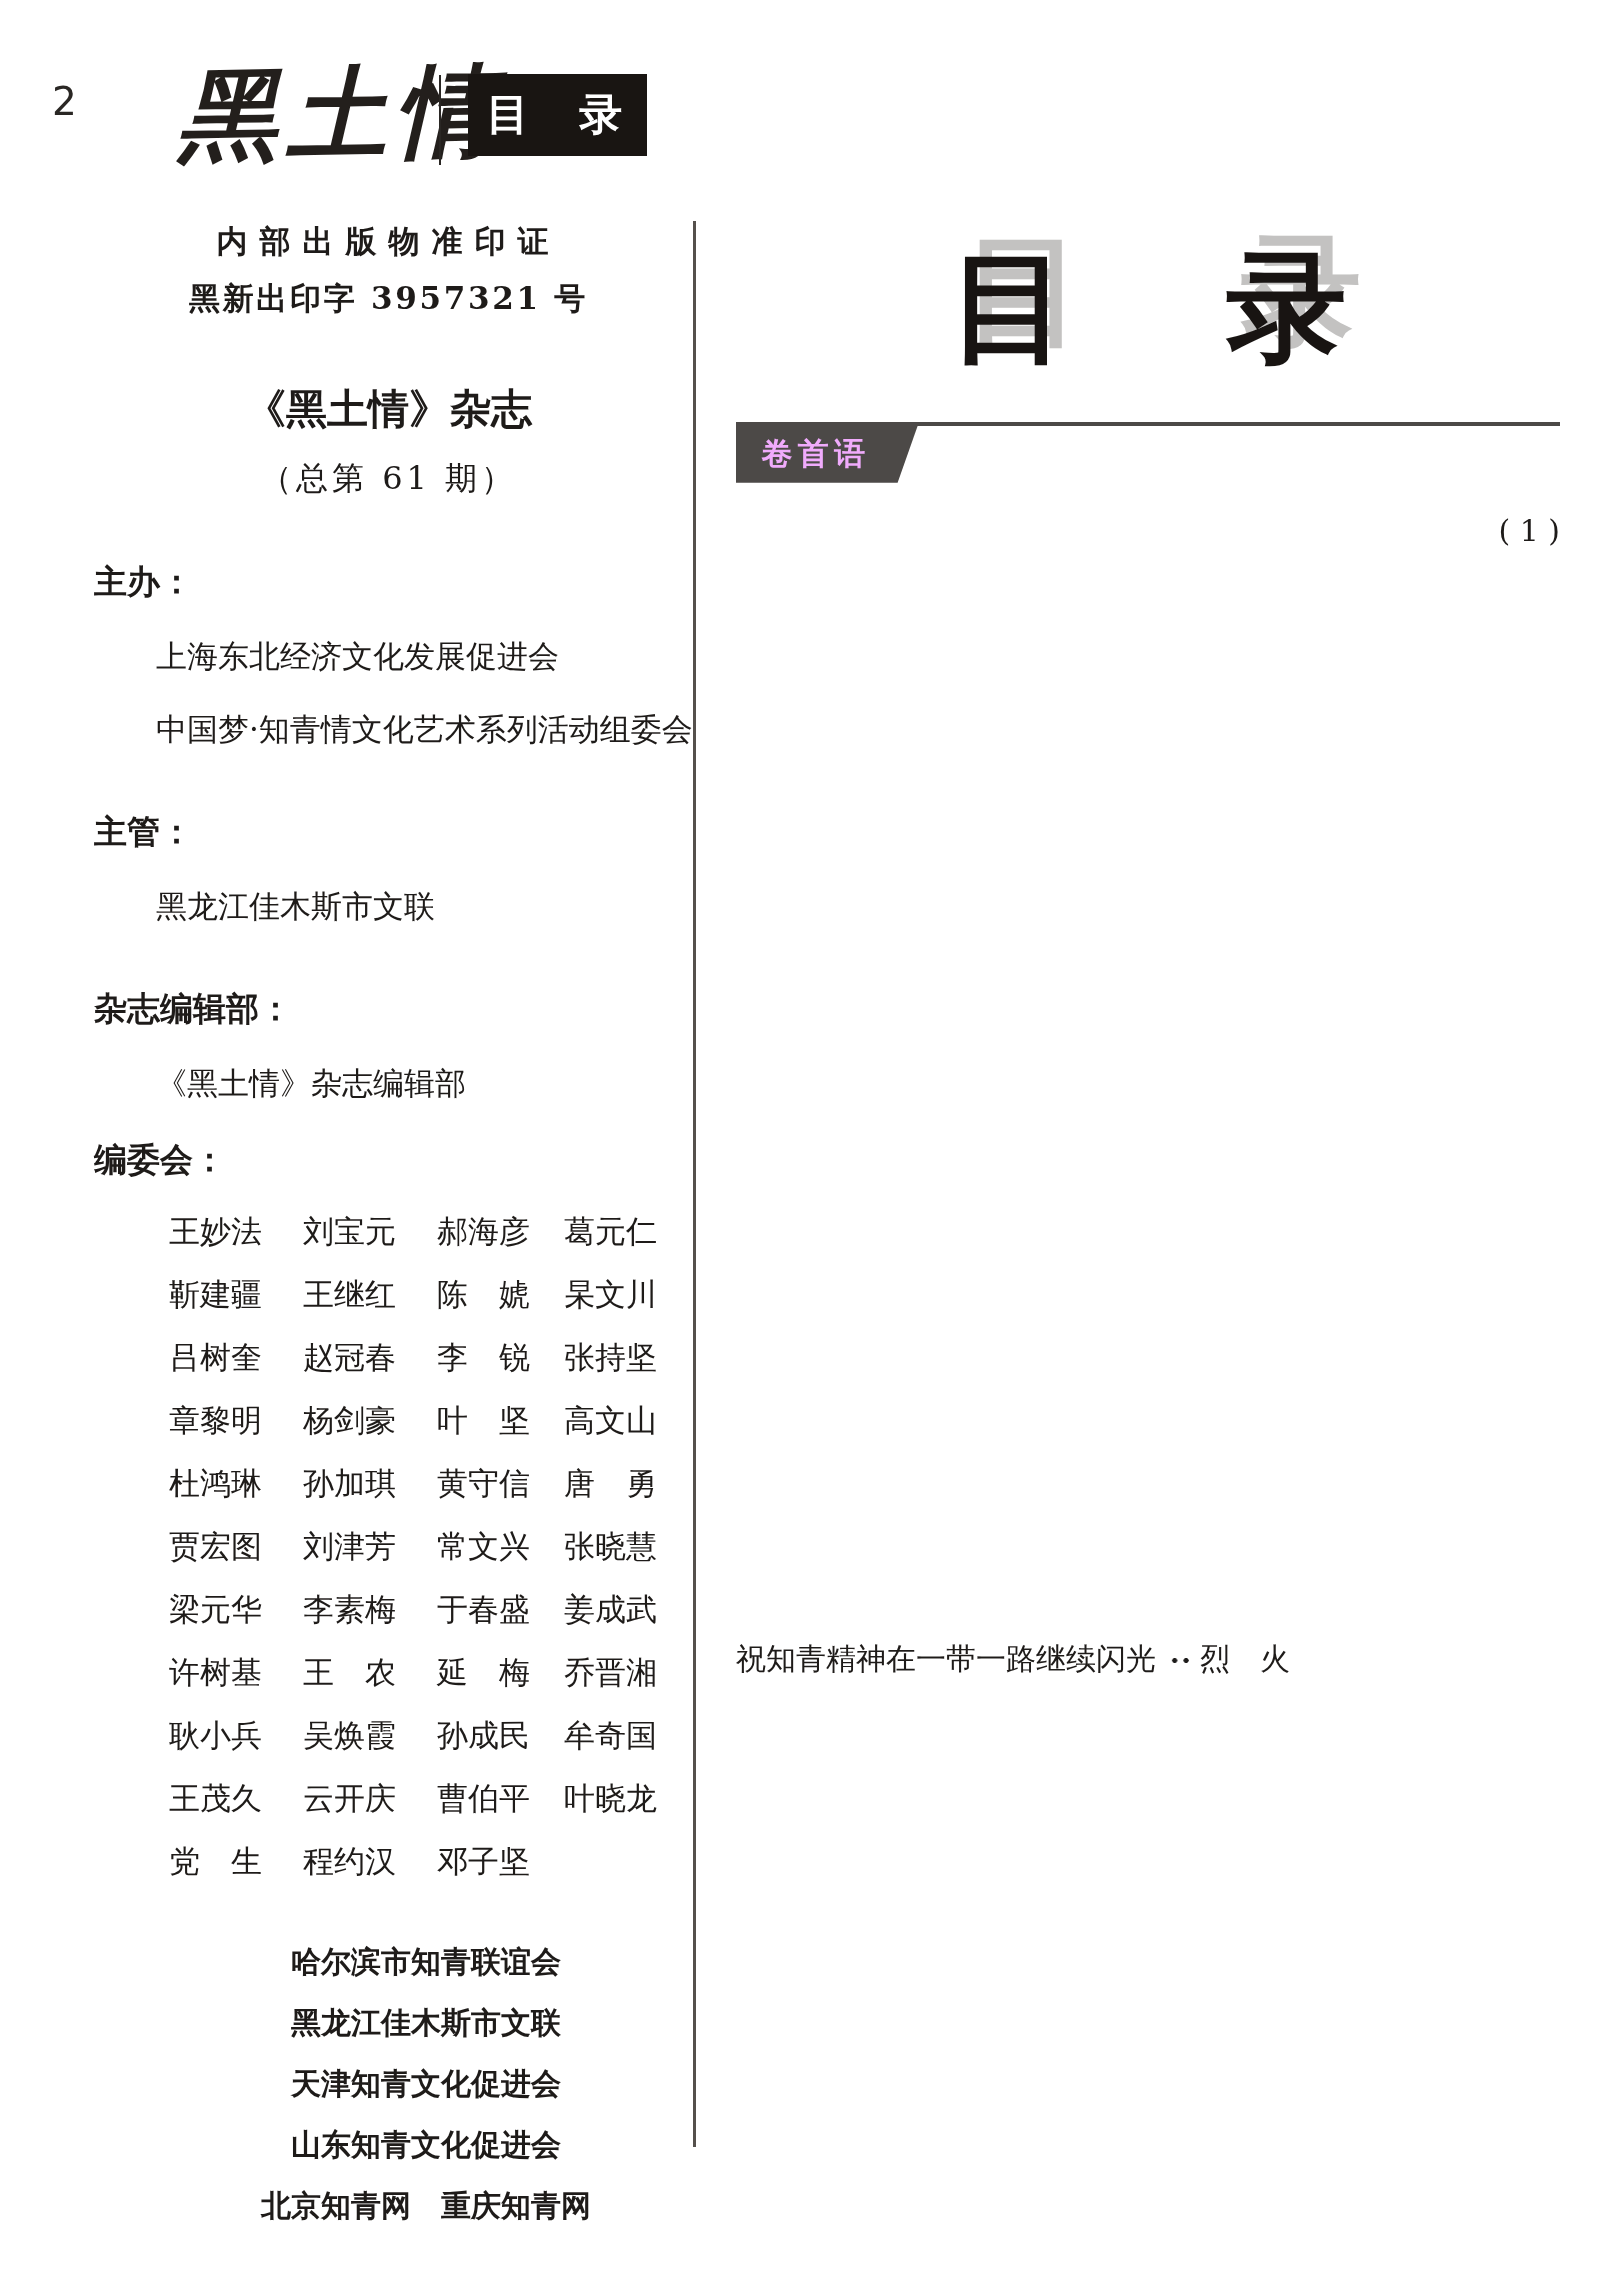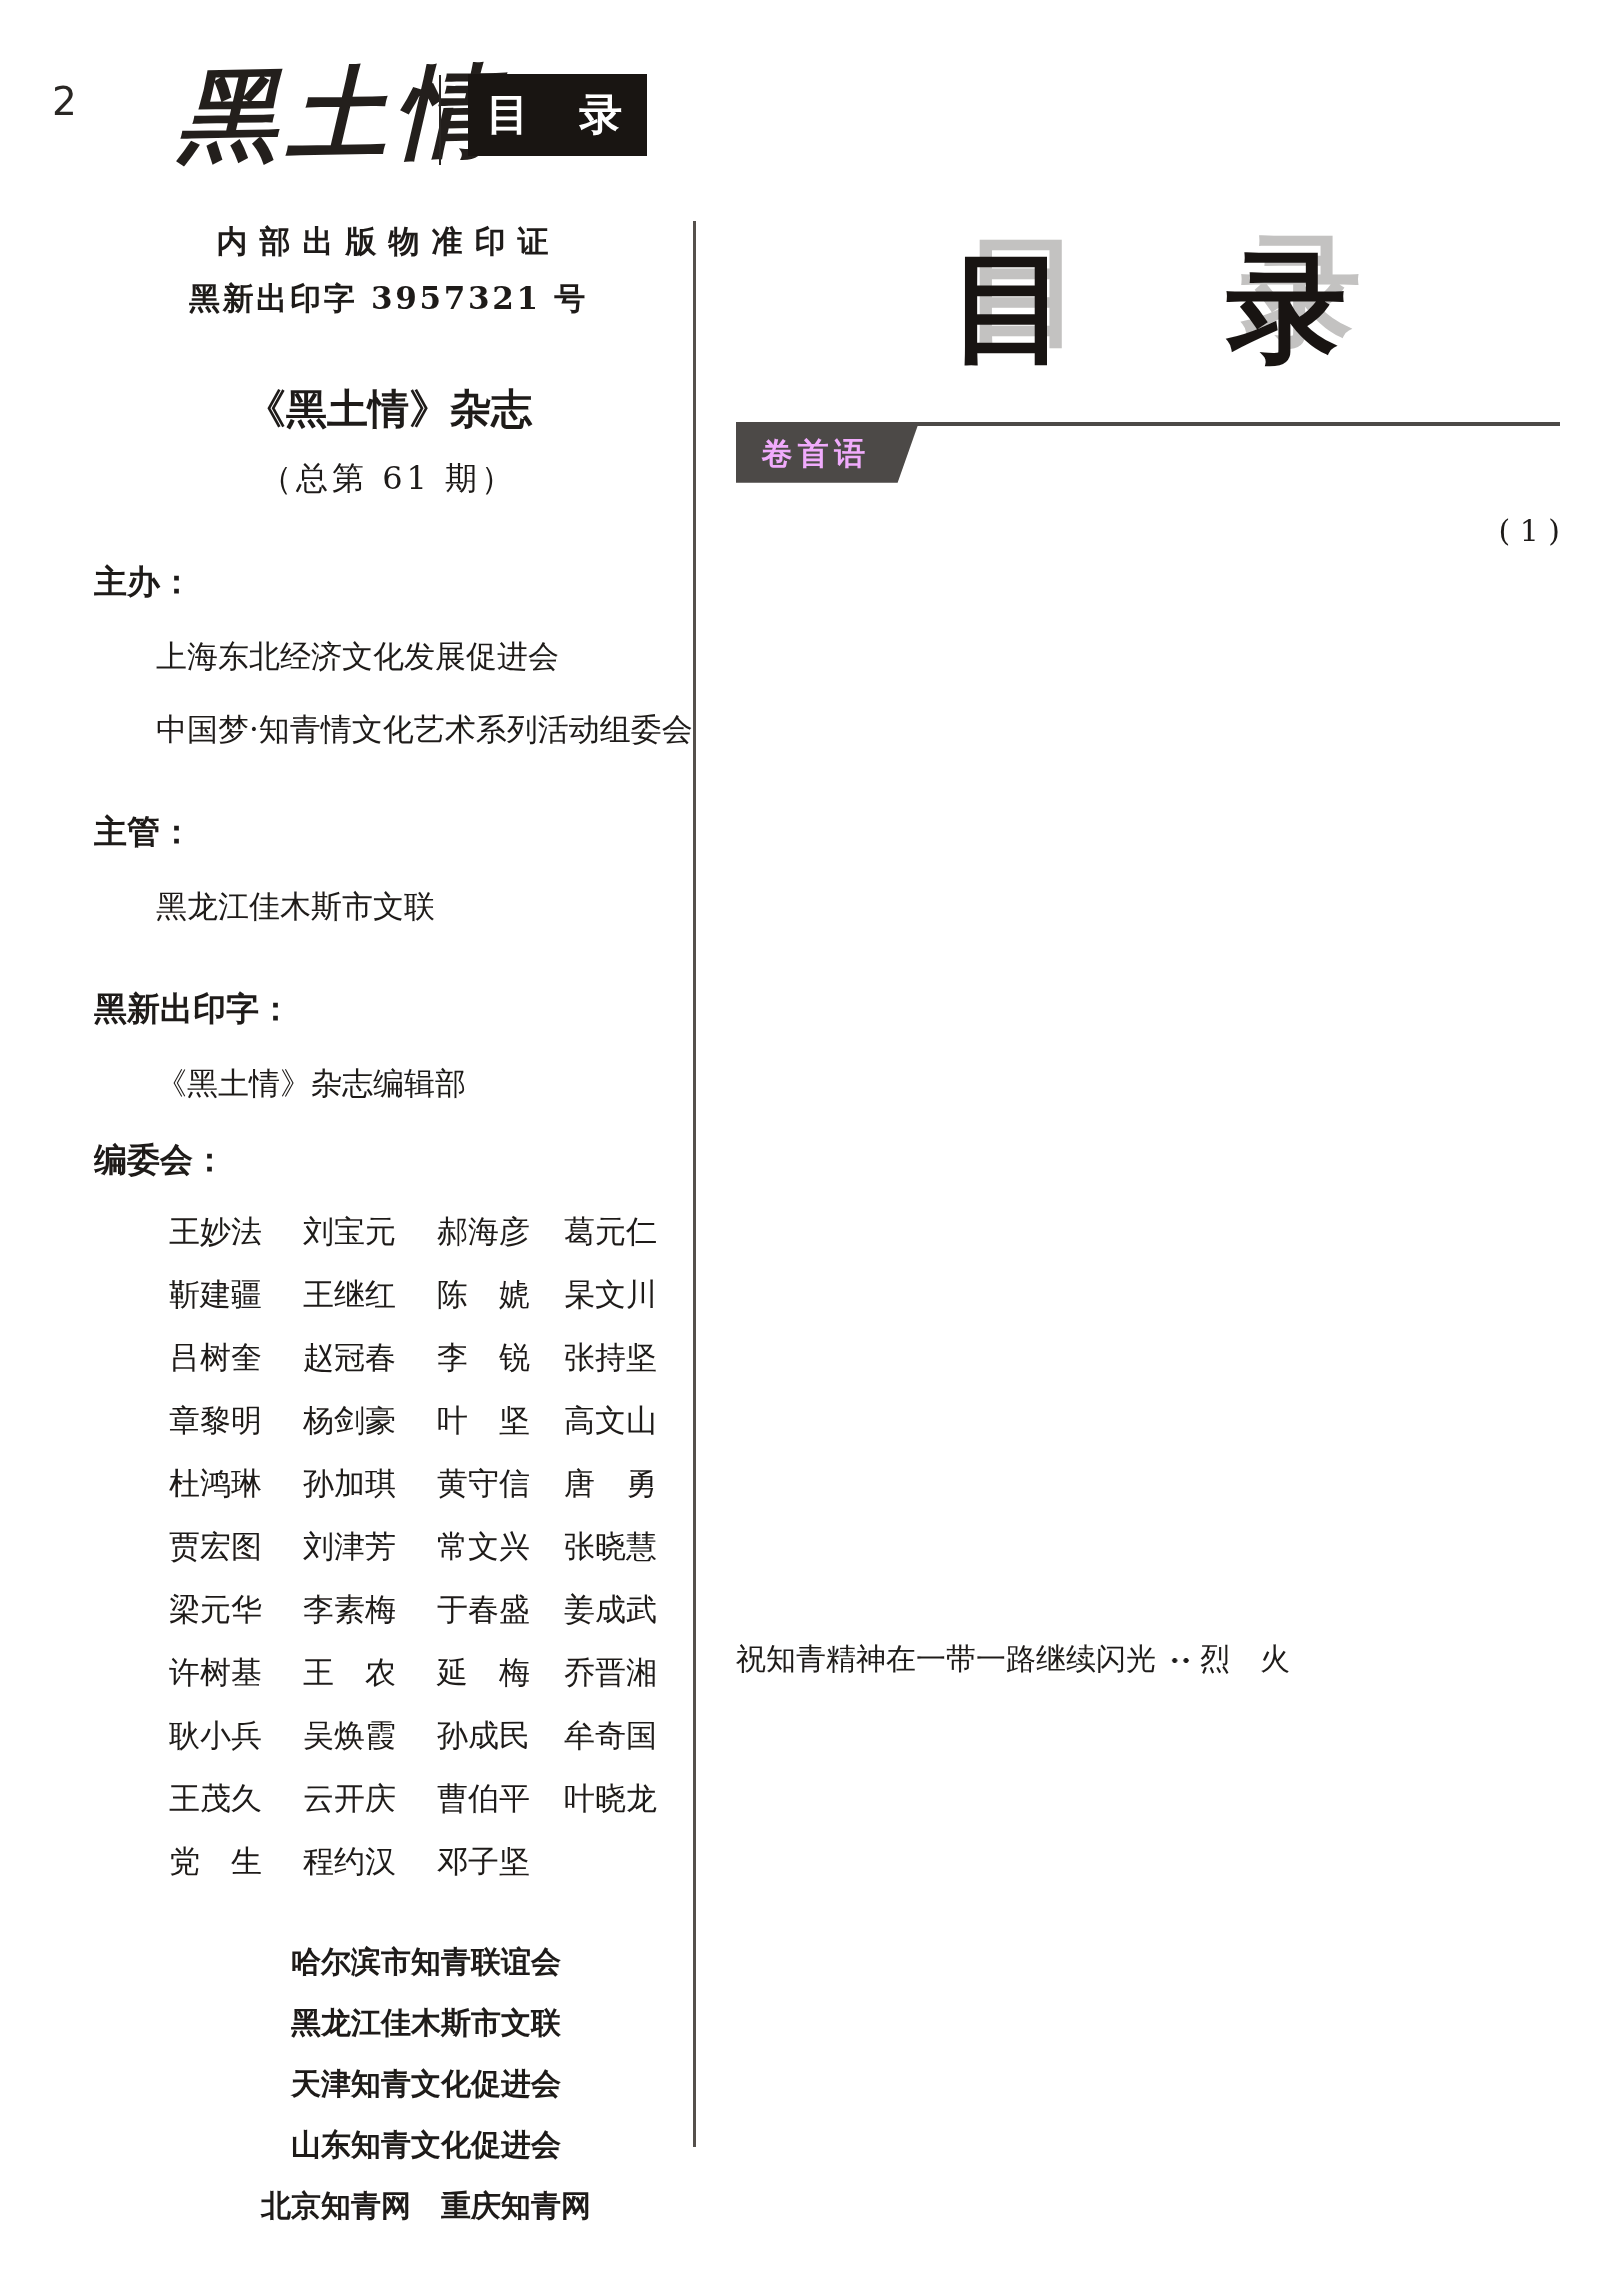--- a/index.html
+++ b/index.html
@@ -81,21 +81,21 @@
         <div class="lblock">
           <div class="label">主办：</div>
           <div class="org">上海东北经济文化发展促进会</div>
           <div class="org">中国梦·知青情文化艺术系列活动组委会</div>
         </div>
         <div class="lblock">
           <div class="label">主管：</div>
           <div class="org">黑龙江佳木斯市文联</div>
         </div>
         <div class="lblock">
-          <div class="label">黑新出印字：</div>
+          <div class="label">杂志编辑部：</div>
           <div class="org">《黑土情》杂志编辑部</div>
         </div>
       </div>
     <div id="committee-label">编委会：</div>
     <div class="committee-grid" id="committee-grid"><span class="member">王妙法</span><span class="member">刘宝元</span><span class="member">郝海彦</span><span class="member">葛元仁</span><span class="member">靳建疆</span><span class="member">王继红</span><span class="member">陈　婋</span><span class="member">杲文川</span><span class="member">吕树奎</span><span class="member">赵冠春</span><span class="member">李　锐</span><span class="member">张持坚</span><span class="member">章黎明</span><span class="member">杨剑豪</span><span class="member">叶　坚</span><span class="member">高文山</span><span class="member">杜鸿琳</span><span class="member">孙加琪</span><span class="member">黄守信</span><span class="member">唐　勇</span><span class="member">贾宏图</span><span class="member">刘津芳</span><span class="member">常文兴</span><span class="member">张晓慧</span><span class="member">梁元华</span><span class="member">李素梅</span><span class="member">于春盛</span><span class="member">姜成武</span><span class="member">许树基</span><span class="member">王　农</span><span class="member">延　梅</span><span class="member">乔晋湘</span><span class="member">耿小兵</span><span class="member">吴焕霞</span><span class="member">孙成民</span><span class="member">牟奇国</span><span class="member">王茂久</span><span class="member">云开庆</span><span class="member">曹伯平</span><span class="member">叶晓龙</span><span class="member">党　生</span><span class="member">程约汉</span><span class="member">邓子坚</span><span class="member"></span></div>
     <div class="cohosts" id="cohost-list">
         <div class="co">哈尔滨市知青联谊会</div>
         <div class="co">黑龙江佳木斯市文联</div>
         <div class="co">天津知青文化促进会</div>
         <div class="co">山东知青文化促进会</div>

